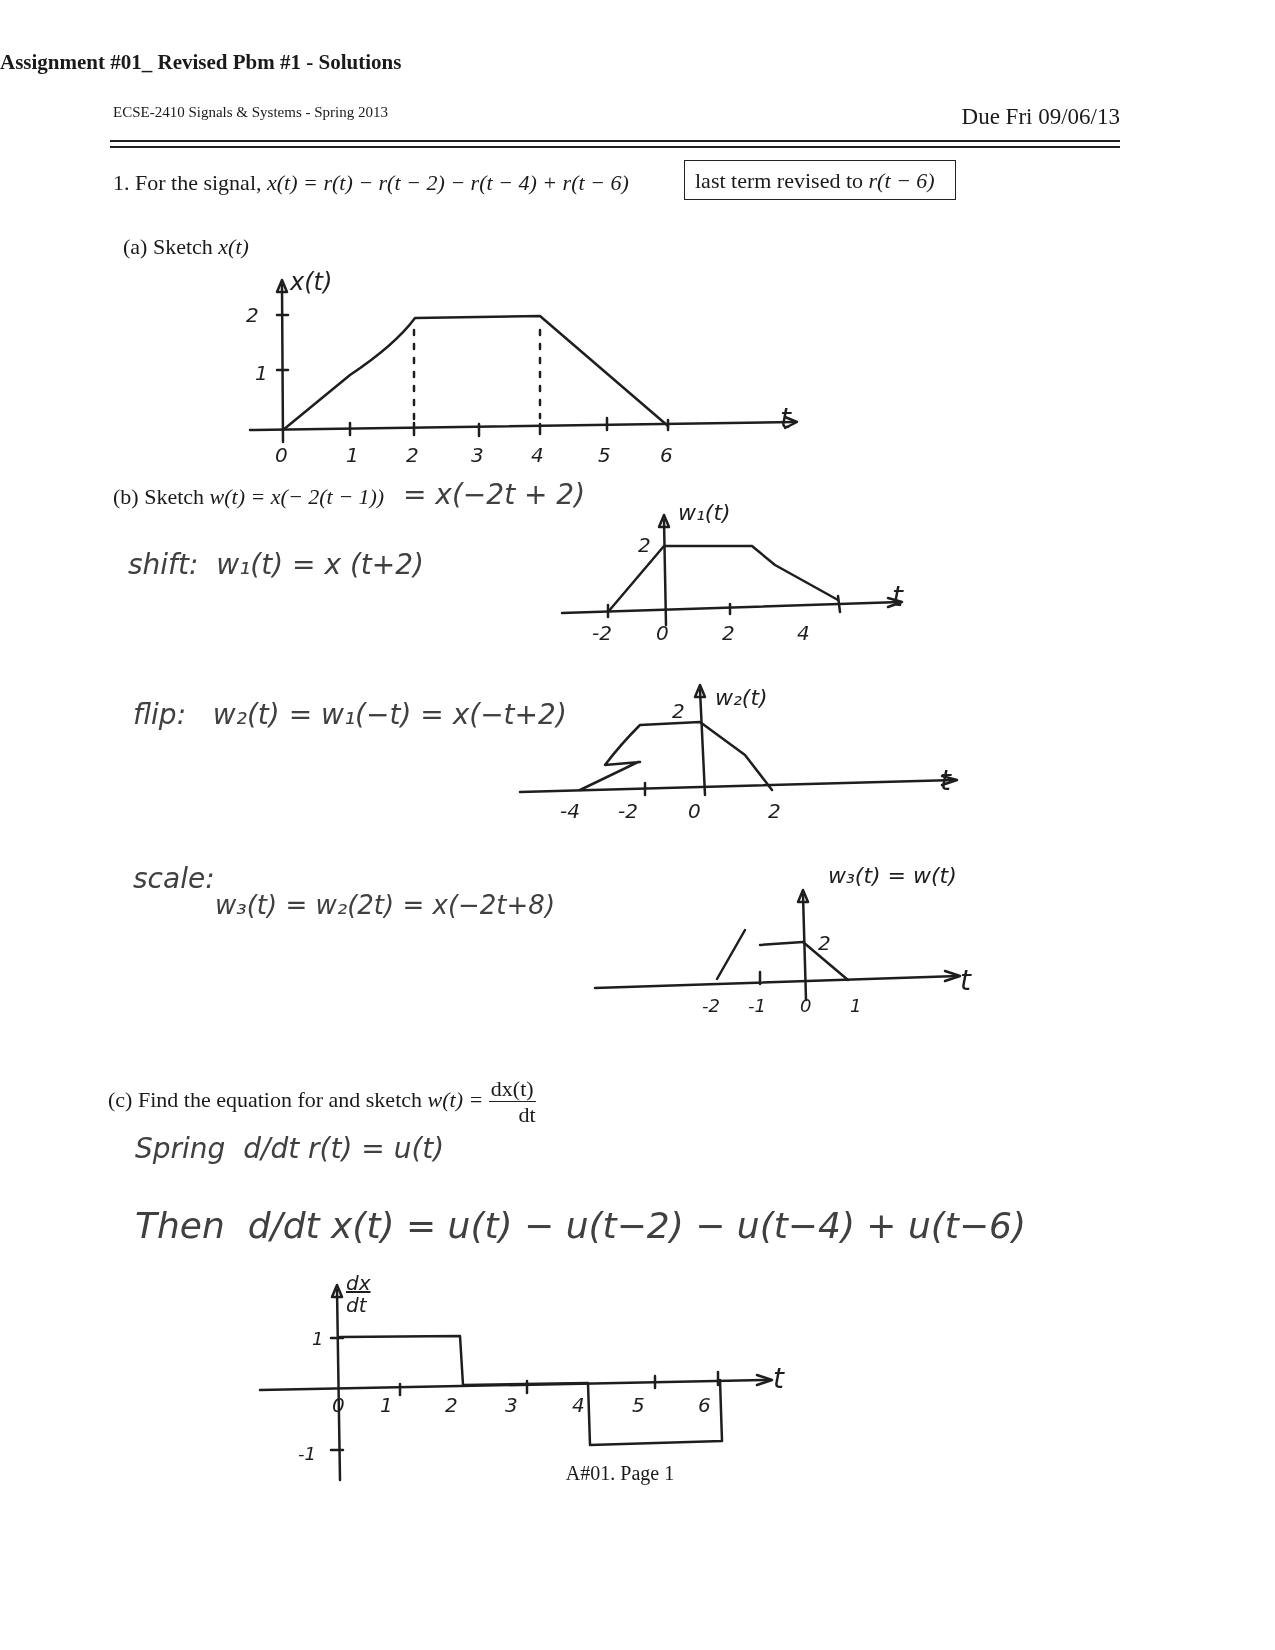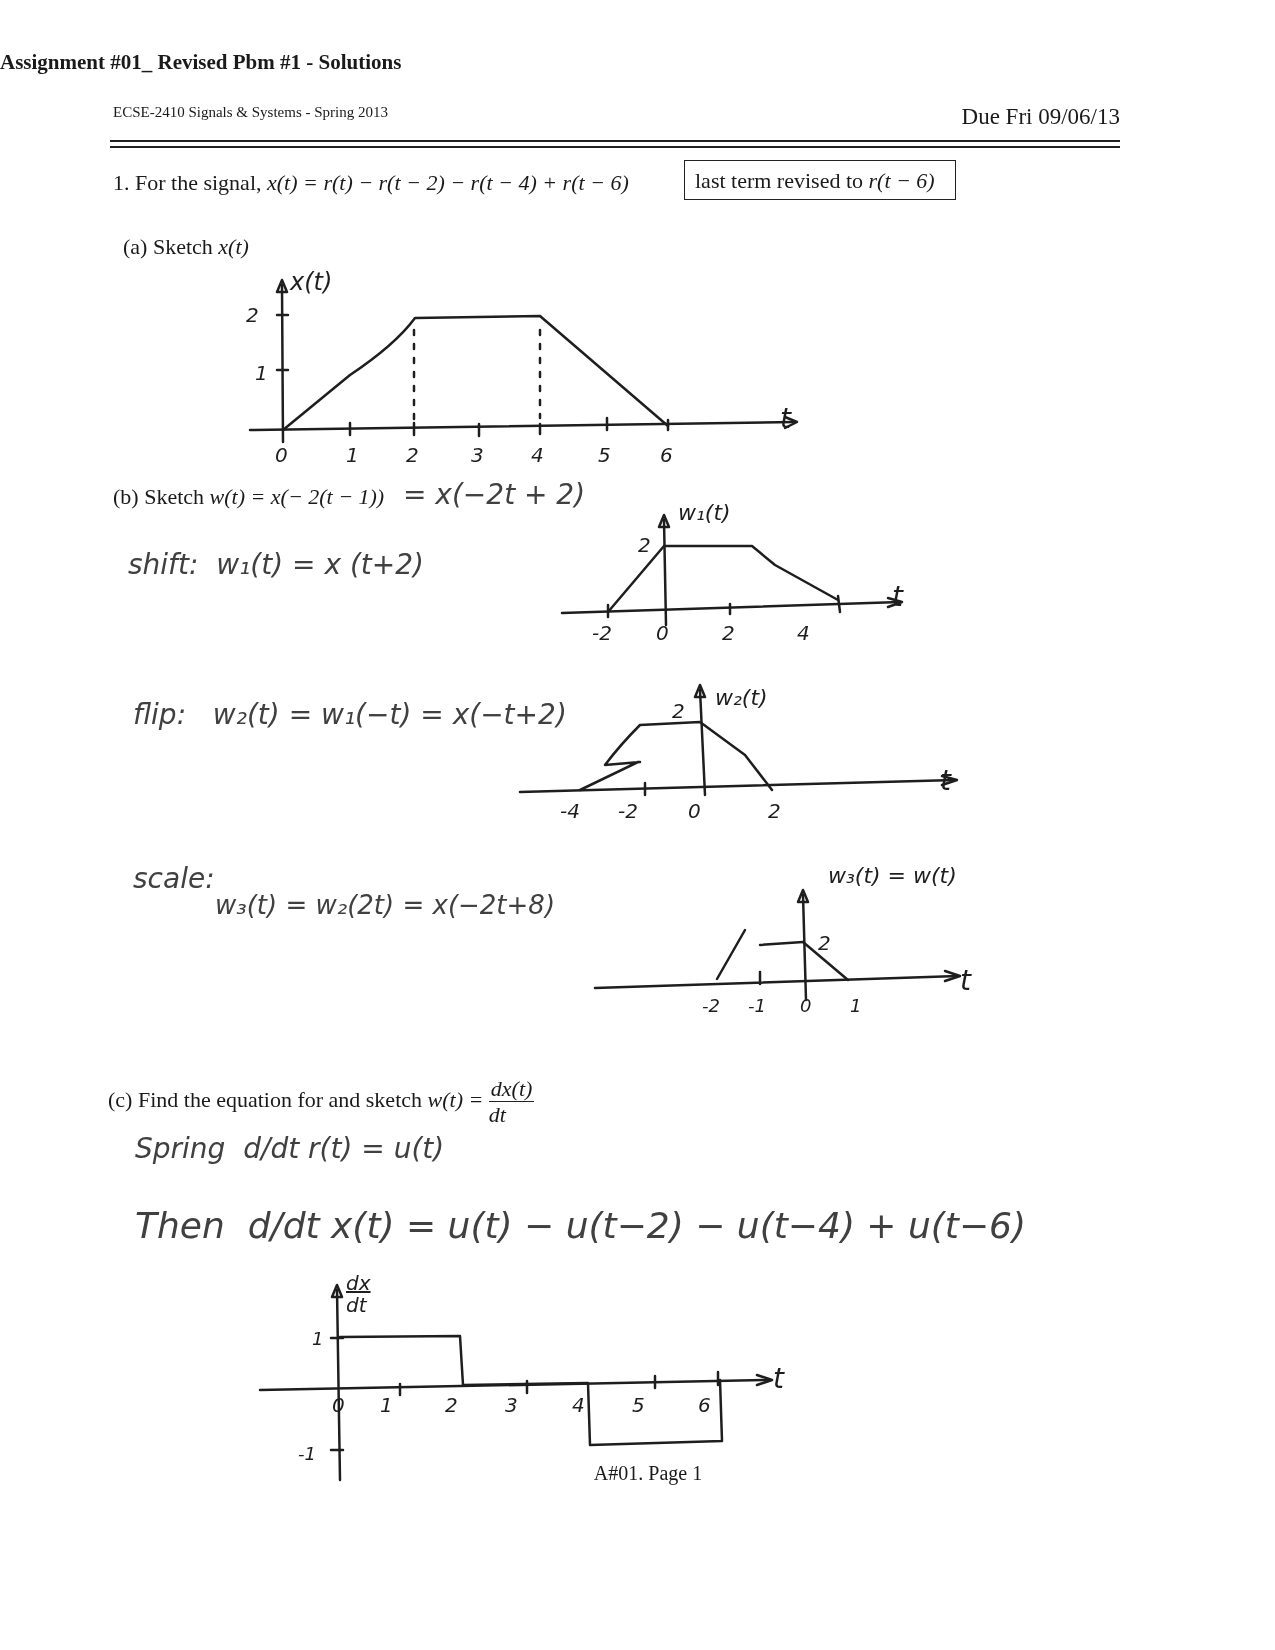--- a/index.html
+++ b/index.html
@@ -9,32 +9,32 @@
   .course { left: 113px; top: 104px; font-size: 15px; }
   .due { right: 155px; top: 104px; font-size: 23px; text-align: right; }
   .rule1 { left: 110px; width: 1010px; top: 140px; border-top: 2px solid #222; }
   .rule2 { left: 110px; width: 1010px; top: 146px; border-top: 2px solid #222; }
   .prob { left: 113px; top: 170px; font-size: 22px; }
   .prob i, .math i { font-style: italic; }
   .revbox { left: 684px; top: 160px; width: 272px; height: 40px; border: 1.5px solid #222; font-size: 22px; line-height: 40px; padding-left: 10px; box-sizing: border-box; }
   .parta { left: 113px; top: 234px; font-size: 22px; margin-left: 10px; }
   .partb { left: 113px; top: 484px; font-size: 22px; }
   .partc { left: 108px; top: 1076px; font-size: 22px; }
-  .frac { display: inline-block; vertical-align: middle; text-align: left; font-style: italic; line-height: 1.15; }
+  .frac { display: inline-block; vertical-align: middle; text-align: right; line-height: 1.15; }
   .frac .num { display: block; border-bottom: 1.3px solid #222; padding: 0 2px; }
   .frac .den { display: block; }
   .hand { font-family: "DejaVu Sans", sans-serif; font-style: italic; color: #404040; }
   .h-shift { left: 128px; top: 548px; font-size: 28px; }
   .h-flip { left: 133px; top: 698px; font-size: 28px; }
   .h-scale-label { left: 133px; top: 862px; font-size: 28px; }
   .h-scale-eq { left: 215px; top: 890px; font-size: 26px; }
   .h-bsuffix { left: 403px; top: 478px; font-size: 28px; }
   .h-since { left: 135px; top: 1132px; font-size: 28px; }
   .h-then { left: 135px; top: 1205px; font-size: 36px; }
-  .footer { left: 0; width: 1240px; top: 1462px; text-align: center; font-size: 20px; margin-left: 28px; }
+  .footer { left: 0; width: 1240px; top: 1462px; text-align: center; font-size: 20px; }
   svg.plot { position: absolute; overflow: visible; }
   svg.plot text { font-family: "DejaVu Sans", sans-serif; font-style: italic; fill: #1e1e1e; }
 </style>
 </head>
 <body>
 
 <div class="abs title">Assignment #01_ Revised Pbm #1 - Solutions</div>
 <div class="abs course">ECSE-2410 Signals &amp; Systems - Spring 2013</div>
 <div class="abs due">Due Fri 09/06/13</div>
 <div class="abs rule1"></div>

